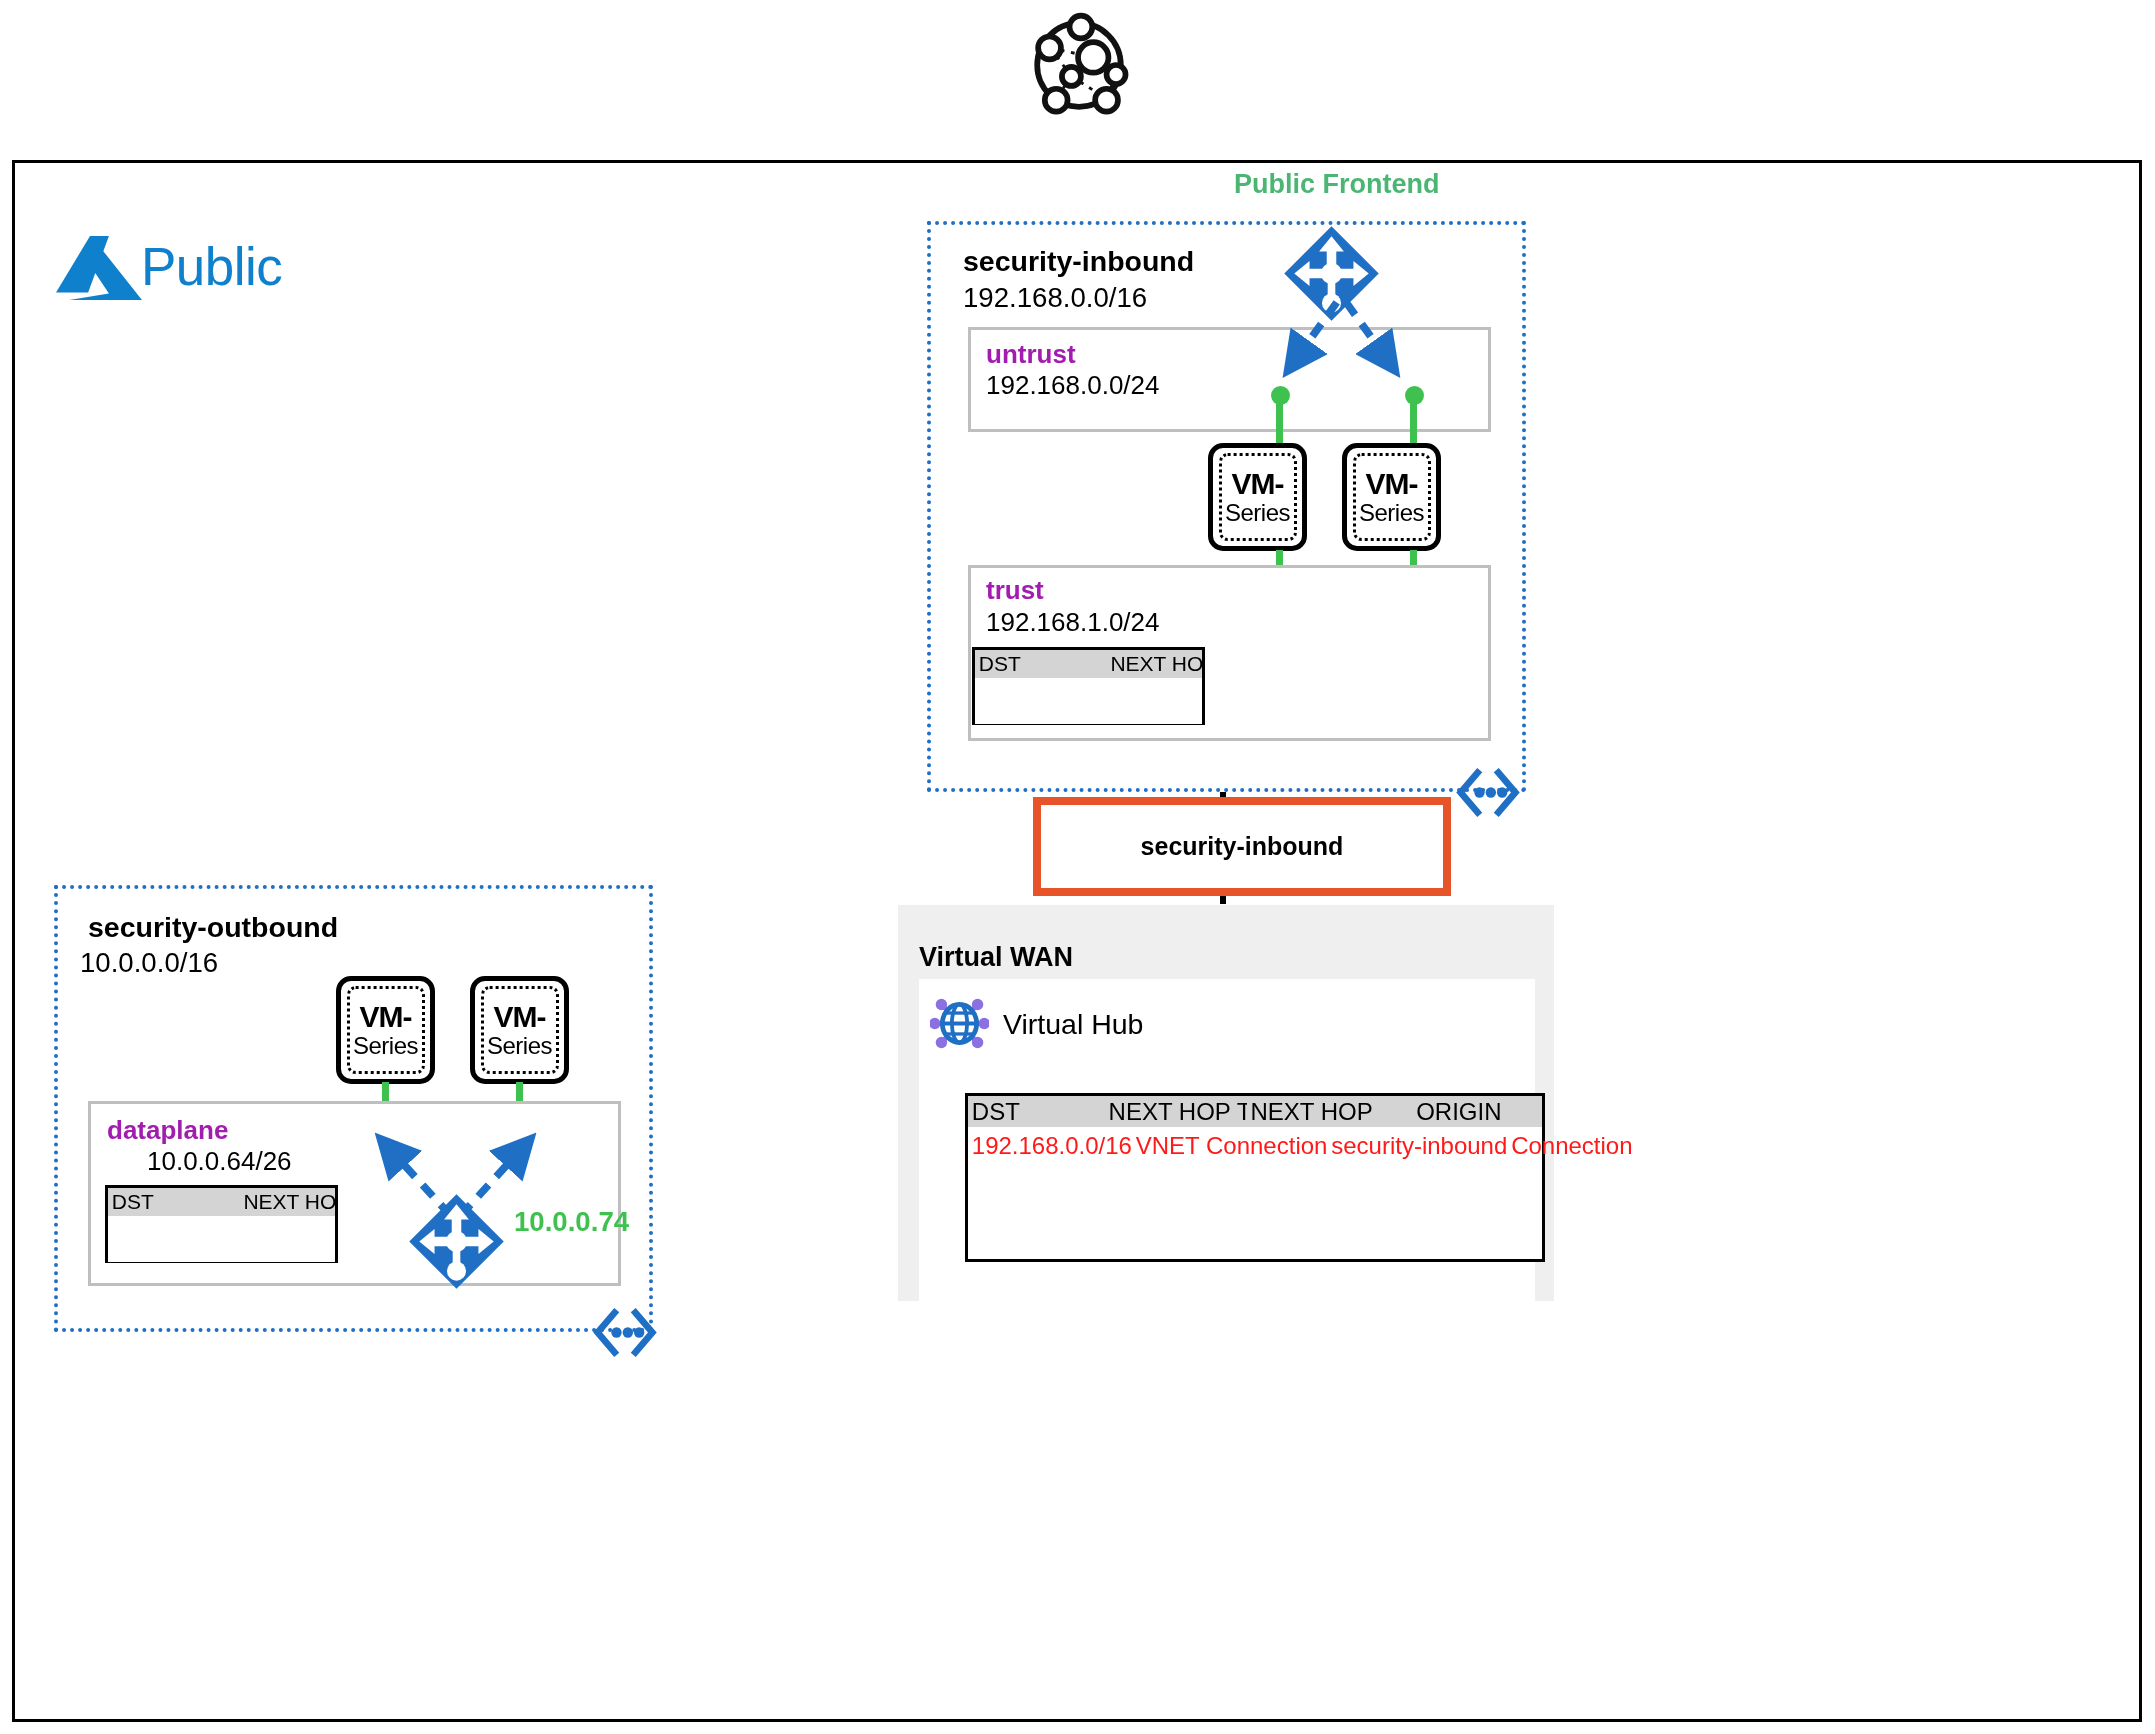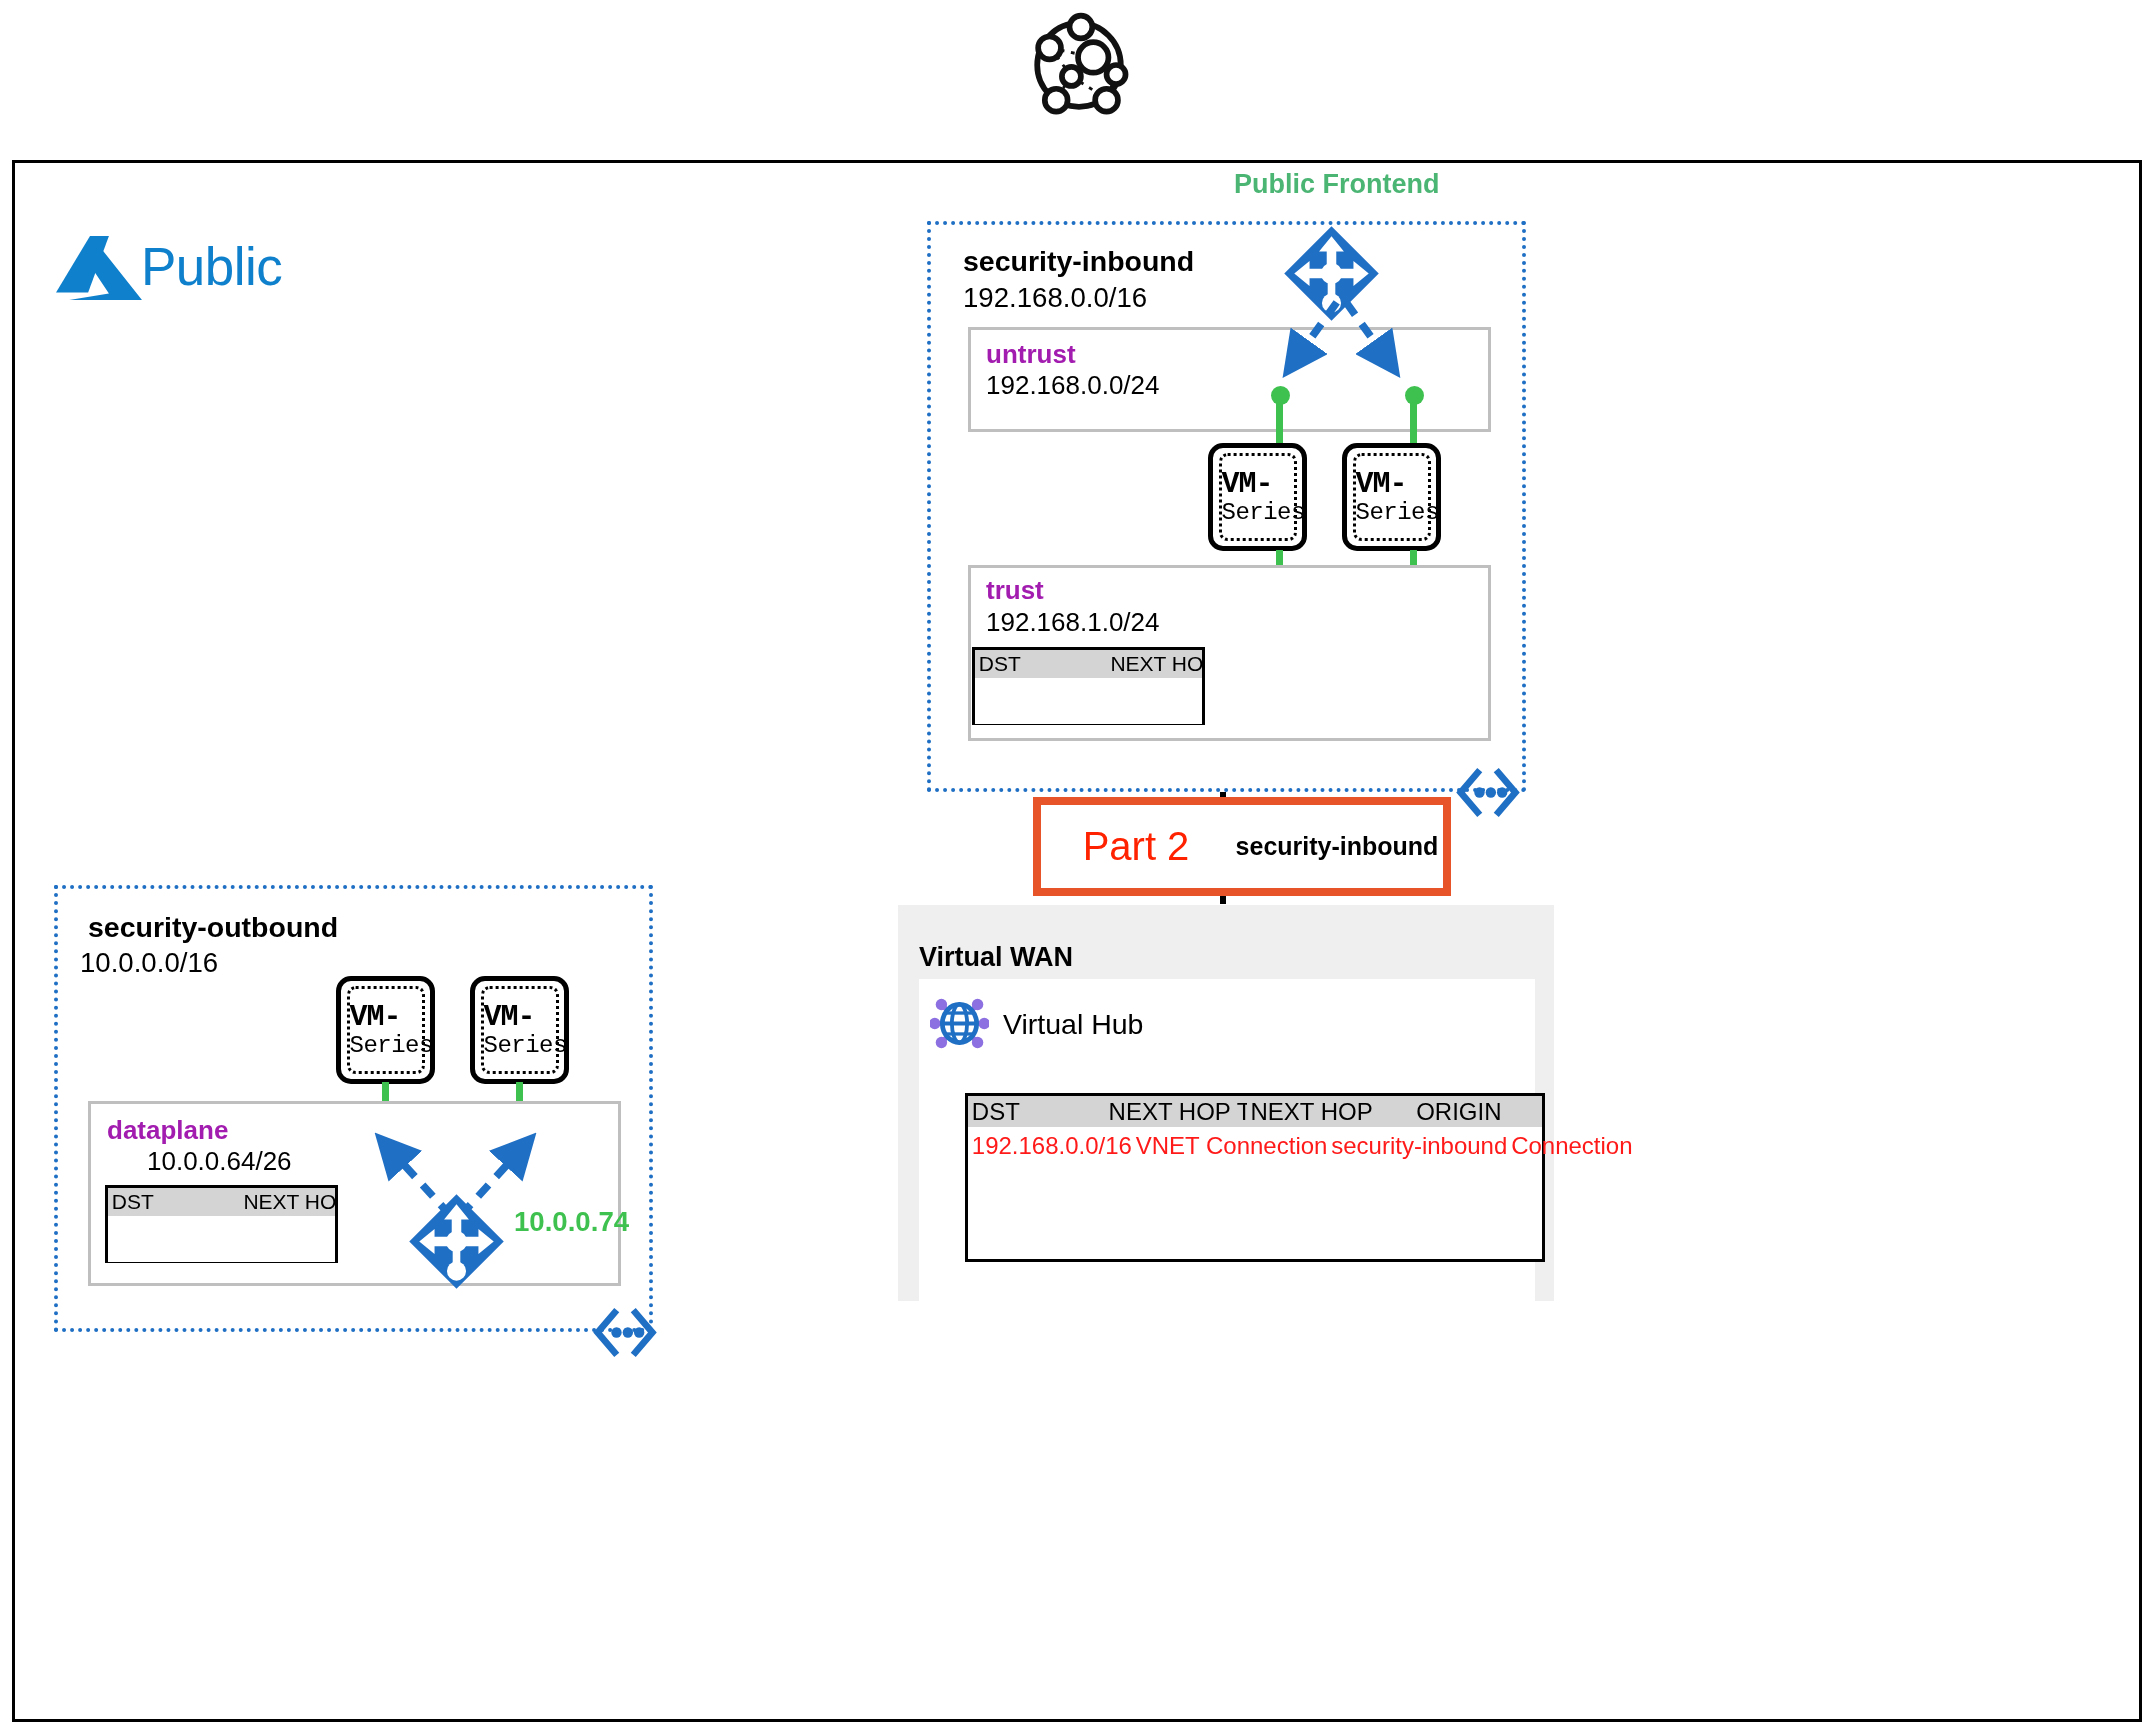--- a/index.html
+++ b/index.html
@@ -162,23 +162,23 @@
     justify-content: center;
   }
   .vm-inner {
     box-sizing: border-box;
     width: 78px;
     height: 88px;
     border: 3.8px dotted #000000;
     border-radius: 8.6px;
     display: flex;
     flex-direction: column;
+    align-items: center;
     justify-content: center;
     line-height: 1;
-    font-family: Liberation Mono, monospace;
   }
   .vm-l1 {
     font-size: 30px;
     font-weight: bold;
     color: #000;
     letter-spacing: -1px;
   }
   .vm-l2 {
     font-size: 24px;
     color: #000;
@@ -427,23 +427,20 @@
       <path d="M26 6 L8 27 L26 48" fill="none" stroke="#1f6fc4" stroke-width="7" stroke-linecap="square"></path>
       <path d="M48 6 L66 27 L48 48" fill="none" stroke="#1f6fc4" stroke-width="7" stroke-linecap="square"></path>
       <circle cx="28" cy="27" r="5.5" fill="#1f6fc4"></circle>
       <circle cx="40" cy="27" r="5.5" fill="#1f6fc4"></circle>
       <circle cx="52" cy="27" r="5.5" fill="#1f6fc4"></circle>
     </svg>
   </div>
 
   <div class="part-divider"></div>
   <div class="part-box">
-    <div class="part-left">
-      <span class="part-label">Part 2</span>
-    </div>
     <div class="part-right">
       <span class="part-conn-name">security-inbound</span>
     </div>
   </div>
 
   <div class="vwan">
     <div class="vwan-title">Virtual WAN</div>
 
     <div class="vhub">
       <div class="vhub-icon">

